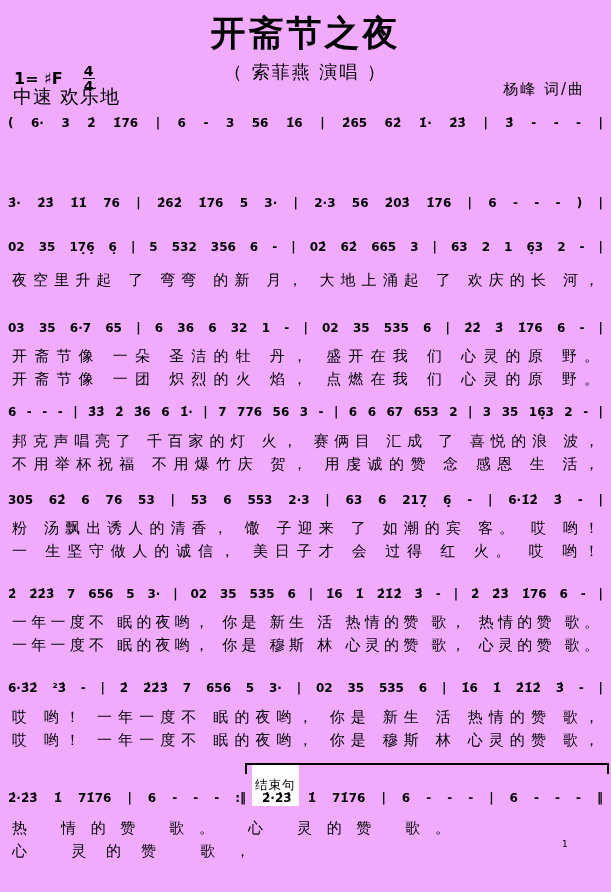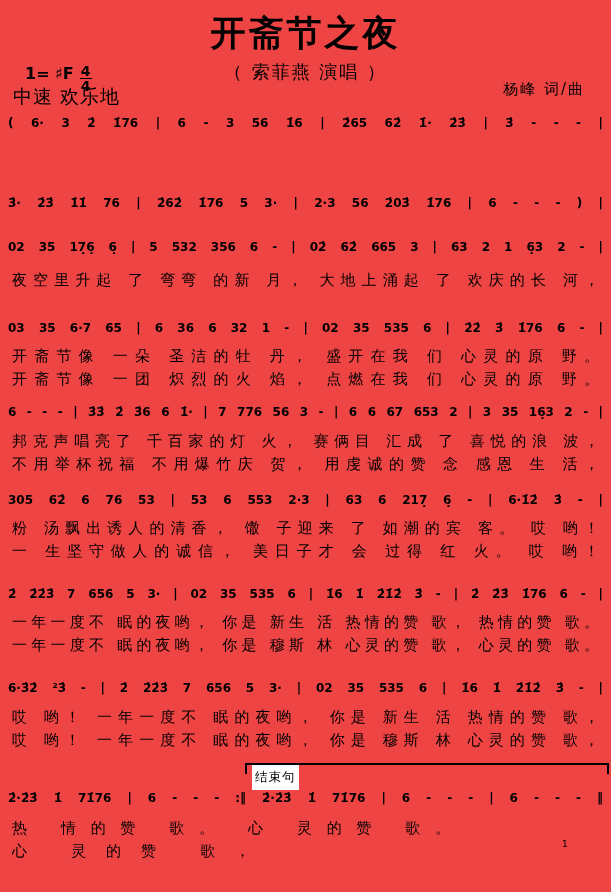--- a/index.html
+++ b/index.html
@@ -1,38 +1,38 @@
 <!DOCTYPE html>
 <html><head>
 <meta charset="utf-8">
 <style>
   html,body{margin:0;padding:0;background:#ffffff;}
   .page{
     position:relative;
     width:611px;height:892px;
-    background:#ef4444;
+    background:#f0abfc;
     color:#000;
     font-family:"DejaVu Sans","Liberation Sans",sans-serif;
     overflow:hidden;
     margin:0 auto;
   }
   .title{
     position:absolute;top:10px;left:0;right:0;
     text-align:center;
     font-size:35px;font-weight:bold;letter-spacing:3px;
   }
   .subtitle{
     position:absolute;top:60px;left:0;right:0;
     text-align:center;
     font-size:18px;letter-spacing:2px;
   }
   .keysig{
-    position:absolute;left:25px;top:64px;
+    position:absolute;left:14px;top:64px;
     font-size:16px;font-weight:bold;
-    display:flex;align-items:flex-start;gap:6px;
+    display:flex;align-items:center;gap:20px;
   }
   .meter{display:inline-flex;flex-direction:column;line-height:1;text-align:center;}
   .meter-top{font-size:14px;font-weight:bold;border-bottom:1.5px solid #000;padding:0 1px;}
   .meter-bottom{font-size:14px;font-weight:bold;padding:0 1px;}
   .tempo{position:absolute;left:13px;top:84px;font-size:19px;letter-spacing:1px;}
   .credit{position:absolute;right:26px;top:80px;font-size:15px;letter-spacing:2px;}
   .notation{
     position:absolute;left:8px;right:8px;
     font-size:12px;font-weight:bold;line-height:1.2;
     text-align:justify;text-align-last:justify;text-justify:inter-word;
@@ -44,21 +44,21 @@
     text-align:justify;text-align-last:justify;text-justify:inter-word;
   }
   .lyric.half{right:auto;width:240px;}
   .lyric.wide72{right:auto;width:440px;}
   .ending-box{
     position:absolute;left:245px;top:763px;width:360px;height:9px;
     border-top:2px solid #000;border-left:2px solid #000;border-right:2px solid #000;
   }
   .ending-label{
     position:absolute;left:5px;top:0px;
-    font-size:12.5px;letter-spacing:1px;background:#fff;padding:4px 3px;
+    font-size:12.5px;letter-spacing:1px;background:#fff;padding:12px 3px;
     white-space:nowrap;
   }
   .pagenum{
     position:absolute;left:562px;top:839px;
     font-size:9px;
   }
 </style>
 </head>
 <body>
 

